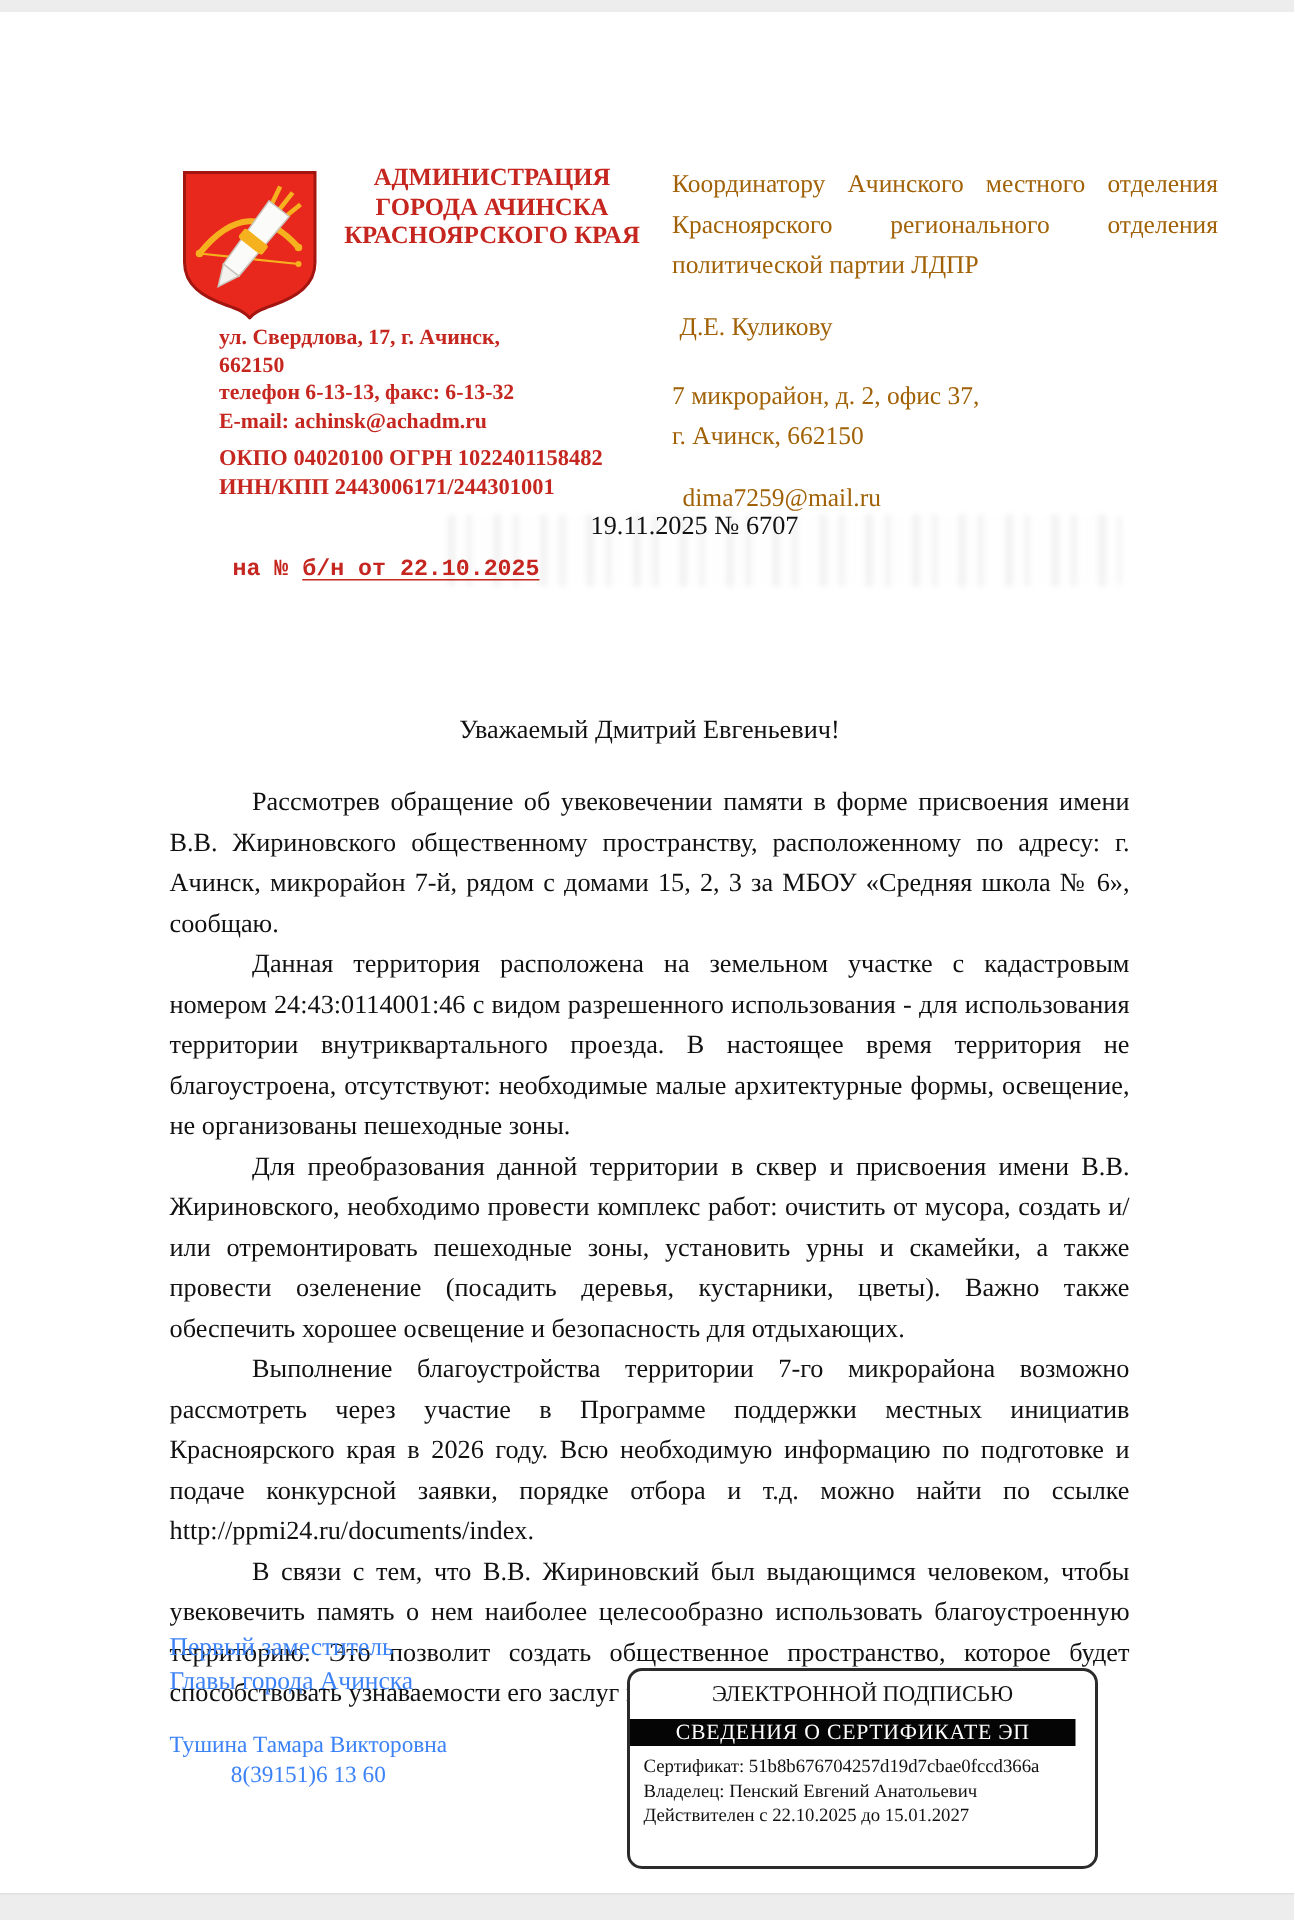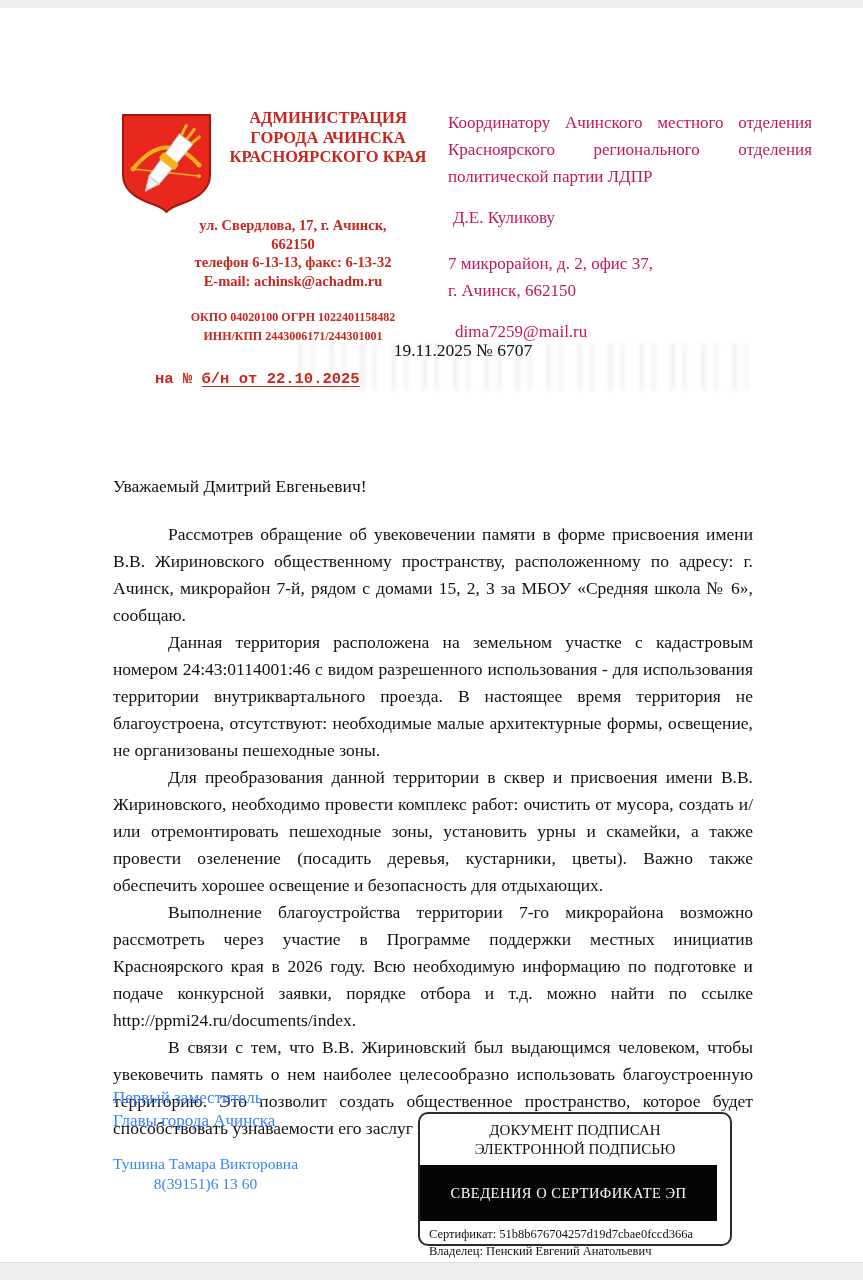--- a/index.html
+++ b/index.html
@@ -12,64 +12,64 @@
   .edge-strip.top{top:0;height:8px;}
   .edge-strip.bottom{bottom:0;height:17px;border-top:1px solid #e0e0e0;}
 
   
   .emblem{position:absolute;left:118px;top:112px;width:97px;height:101px;}
   .org-title{
     position:absolute;left:208px;top:108px;width:240px;text-align:center;
     color:#c5261f;font-weight:bold;font-size:16.5px;line-height:19.5px;
   }
   .org-address{
-    position:absolute;left:133px;top:216px;width:320px;text-align:center;
+    position:absolute;left:146px;top:216px;width:320px;text-align:left;
     color:#c5261f;font-weight:bold;font-size:14.5px;line-height:18.5px;
   }
-  .org-address .codes{margin-top:18px;font-size:12px;line-height:18.5px;}
+  .org-address .codes{margin-top:7px;font-size:15px;line-height:18.5px;}
 
   
-  .addressee{position:absolute;left:448px;top:109px;width:364px;font-size:17px;line-height:27px;color:#be185d;}
+  .addressee{position:absolute;left:448px;top:109px;width:364px;font-size:17px;line-height:27px;color:#a16207;}
   .addressee .org{text-align:justify;}
   .addressee .person{margin-top:14px;padding-left:5px;}
   .addressee .addr{margin-top:19px;}
   .addressee .email{margin-top:14px;padding-left:7px;}
 
   
   .ref-line{position:absolute;left:113px;top:340px;width:640px;text-align:center;padding-left:30px;font-size:17.5px;color:#111;}
   .reply-line{position:absolute;left:155px;top:370px;color:#c5261f;font-weight:bold;font-size:15.5px;font-family:Liberation Mono, monospace;}
   .reply-line .val{text-decoration:underline;text-underline-offset:3px;}
 
   .ghost{
     position:absolute;left:298px;top:343px;width:450px;height:48px;
     background:repeating-linear-gradient(90deg,
       rgba(150,150,150,.30) 0 5px, rgba(225,225,225,.10) 5px 13px,
       rgba(140,140,140,.26) 13px 17px, rgba(235,235,235,.08) 17px 31px);
     filter:blur(1.6px);opacity:.38;border-radius:4px;
   }
 
   
   .body{position:absolute;left:113px;top:473px;width:640px;font-size:17.5px;line-height:27px;color:#111;}
-  .salutation{text-align:left;margin:0 0 21px 0;}
+  .salutation{text-align:center;margin:0 0 21px 0;}
   p.para{margin:0;text-align:justify;text-indent:55px;}
 
   
   .sign{position:absolute;left:113px;top:1086px;color:#3b82f6;}
   .sign .post{font-size:17px;line-height:23px;}
   .sign .contact{margin-top:22px;font-size:15.5px;line-height:20px;text-align:center;}
 
   
   .stamp{
     position:absolute;left:418px;top:1112px;width:314px;height:134px;
     border:2px solid #2b2b2b;border-radius:10px;box-sizing:border-box;background:#fff;color:#111;
   }
   .stamp-title{text-align:center;margin-top:7px;font-size:15px;line-height:19px;}
   .stamp-bar{
     margin:6px 13px 0 0;background:#050505;color:#ffffff;text-align:center;
-    font-size:14.5px;line-height:18px;letter-spacing:.5px;padding:19px 0;
+    font-size:14.5px;line-height:18px;letter-spacing:.5px;padding:0 0;
   }
   .stamp-info{margin:5px 10px 0 9px;font-size:12.5px;line-height:16.5px;}
 </style>
 </head>
 <body>
 
 <div class="page">
 
   <div class="edge-strip top"></div>
 
@@ -140,21 +140,20 @@
       <div>Главы города Ачинска</div>
     </div>
     <div class="contact">
       <div>Тушина Тамара Викторовна</div>
       <div>8(39151)6 13 60</div>
     </div>
   </div>
 
   <div class="stamp">
     <div class="stamp-title">
-      <div>ДОКУМЕНТ ПОДПИСАН</div>
       <div>ЭЛЕКТРОННОЙ ПОДПИСЬЮ</div>
     </div>
     <div class="stamp-bar">СВЕДЕНИЯ О СЕРТИФИКАТЕ ЭП</div>
     <div class="stamp-info">
       <div>Сертификат: 51b8b676704257d19d7cbae0fccd366a</div>
       <div>Владелец: Пенский Евгений Анатольевич</div>
       <div>Действителен с 22.10.2025 до 15.01.2027</div>
     </div>
   </div>
 

